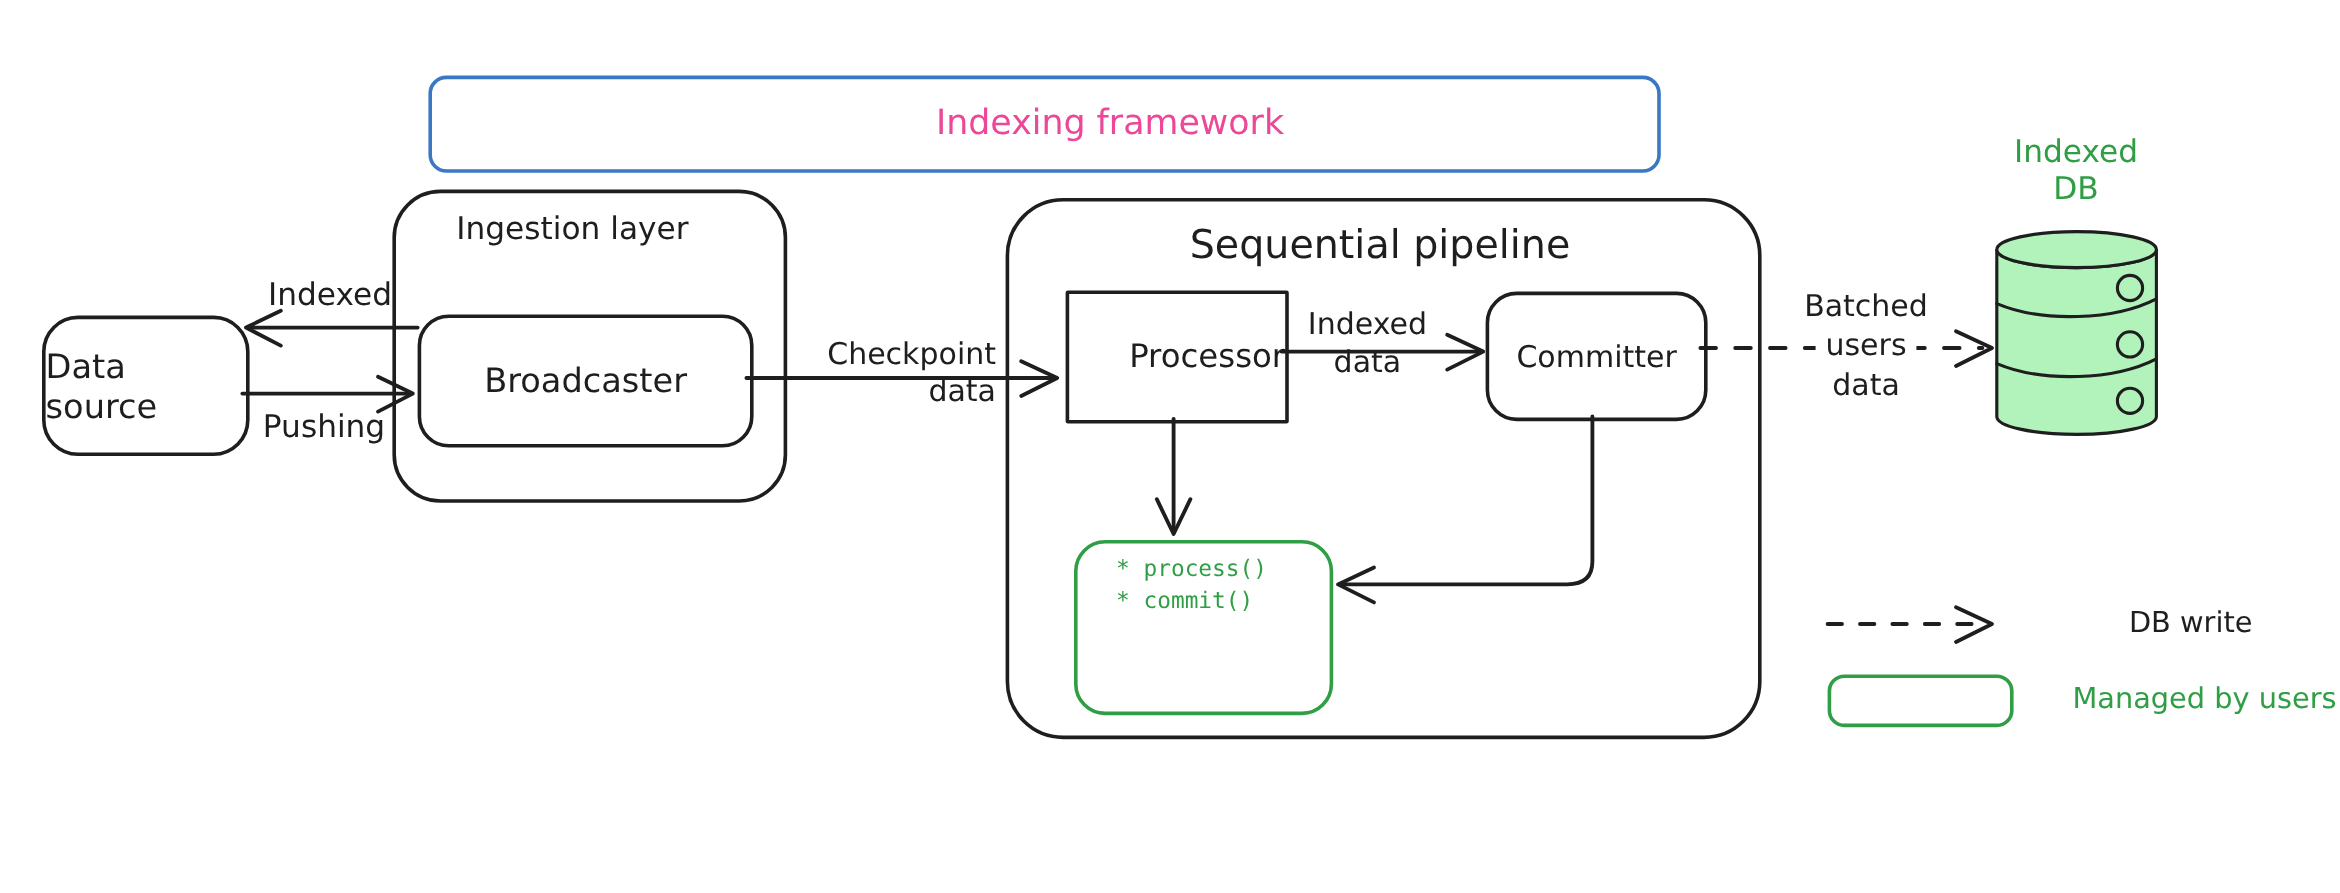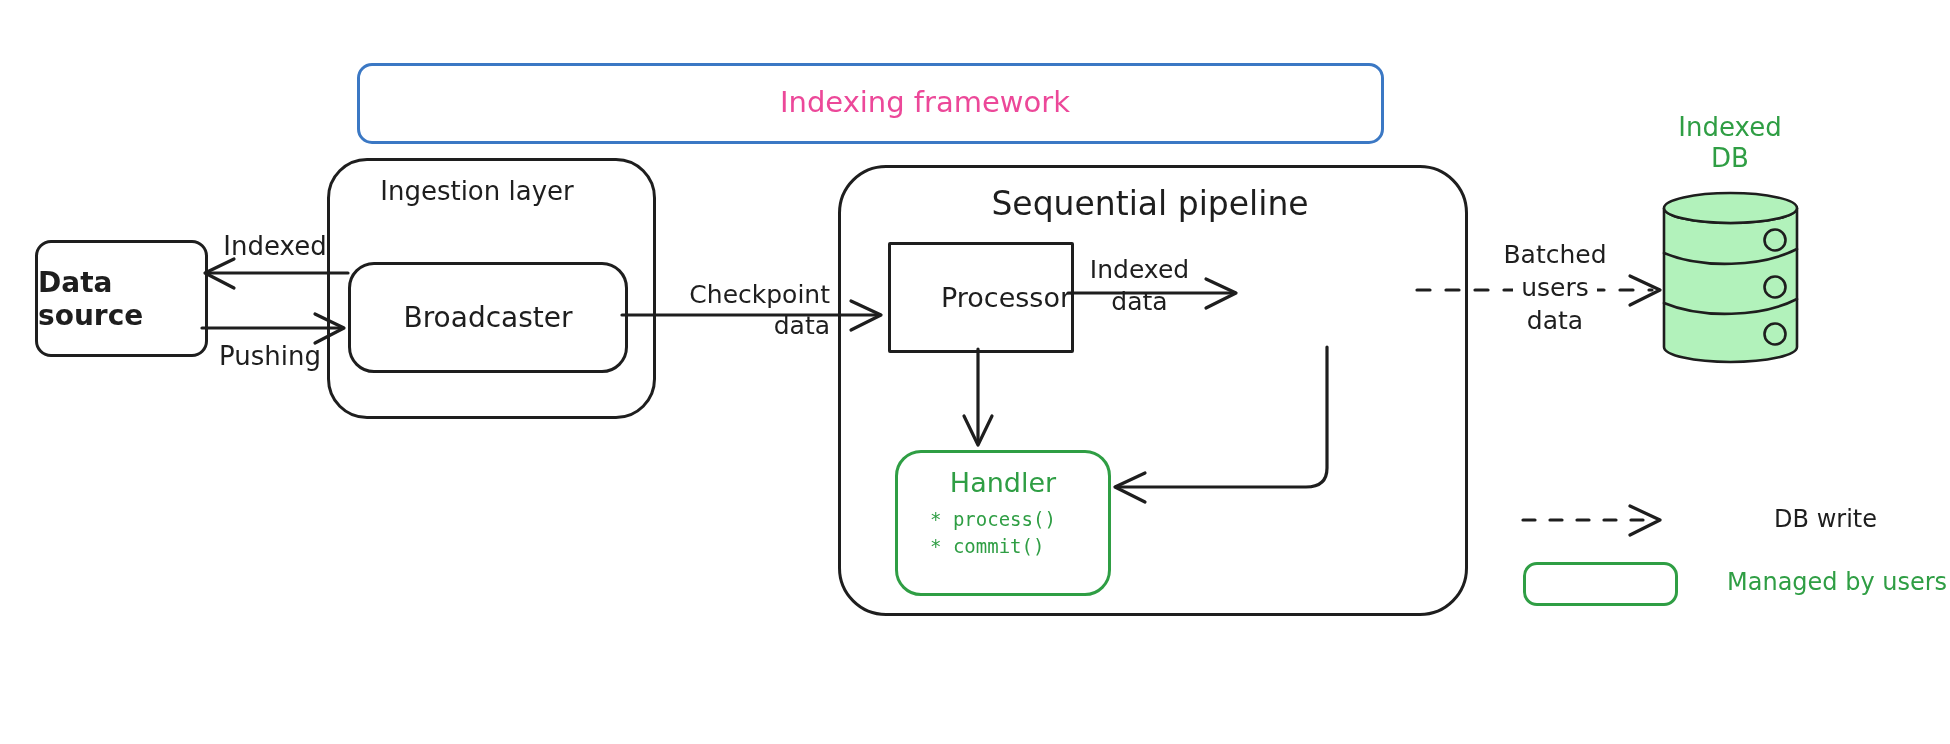--- a/index.html
+++ b/index.html
@@ -26,21 +26,21 @@
 
   
   .frame-blue {
     left: 357px; top: 63px; width: 1021px; height: 75px;
     border: 3px solid #3b78c4; border-radius: 15px;
   }
   .frame-ingestion { left: 327px; top: 158px; width: 323px; height: 255px; border-radius: 40px; }
   .frame-pipeline  { left: 838px; top: 165px; width: 624px; height: 445px; border-radius: 48px; }
 
   
-  .box-datasource  { left: 35px;   top: 240px; width: 167px; height: 111px; border-radius: 16px; font-size: 28px; font-weight: bold; }
+  .box-datasource  { left: 35px;   top: 263px; width: 167px; height: 111px; border-radius: 30px; font-size: 28px; }
   .box-broadcaster { left: 348px;  top: 262px; width: 274px; height: 105px; border-radius: 26px; font-size: 28px; }
   .box-processor   { left: 888px;  top: 242px; width: 180px; height: 105px; border-radius: 2px; font-size: 27px; justify-content: flex-end; }
   .box-committer   { left: 1238px; top: 243px; width: 179px; height: 102px; border-radius: 26px; font-size: 25px; }
   .box-handler {
     left: 895px; top: 450px; width: 210px; height: 140px; border-radius: 26px;
     border-color: #2f9e44; flex-direction: column; align-items: flex-start;
     justify-content: flex-start; color: #2f9e44;
   }
   .handler-title { width: 100%; text-align: center; font-size: 27px; margin-top: 14px; }
   .handler-methods {
@@ -145,23 +145,25 @@
   </div>
 
   <div class="node box-broadcaster">
     <span>Broadcaster</span>
   </div>
 
   <div class="node box-processor">
     <span>Processor</span>
   </div>
 
+  <div class="node box-committer">
+    <span>Committer</span>
+  </div>
 
   <div class="node box-handler">
-    <div class="handler-title">Handler</div>
     <div class="handler-methods">
       <div>* process()</div>
       <div>* commit()</div>
     </div>
   </div>
 
   <div class="lbl lbl-polling">Indexed</div>
   <div class="lbl lbl-pushing">Pushing</div>
 
   <div class="lbl lbl-checkpoint">

